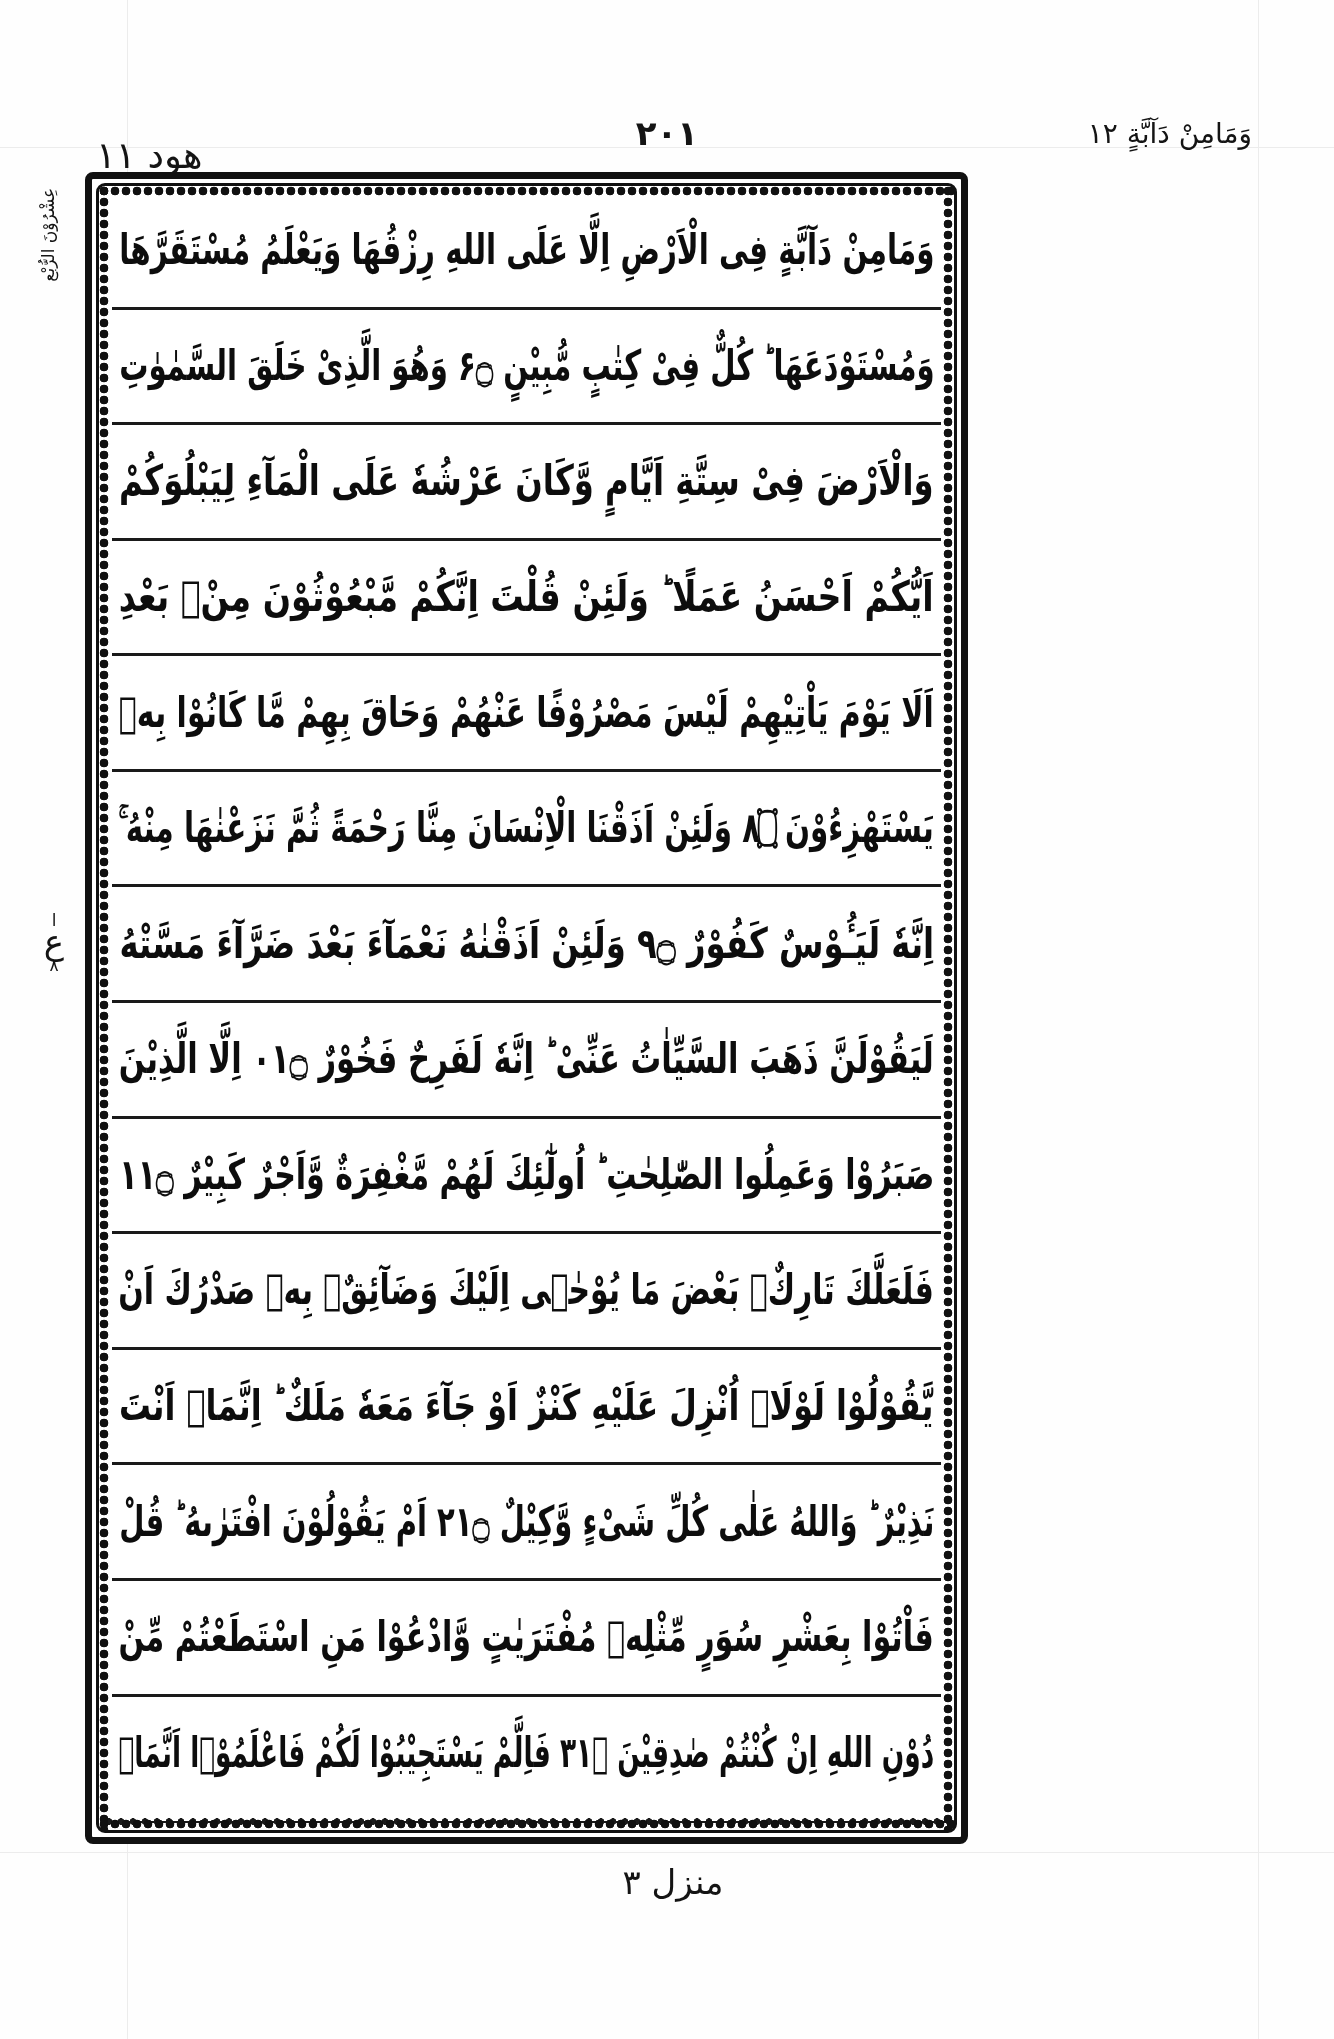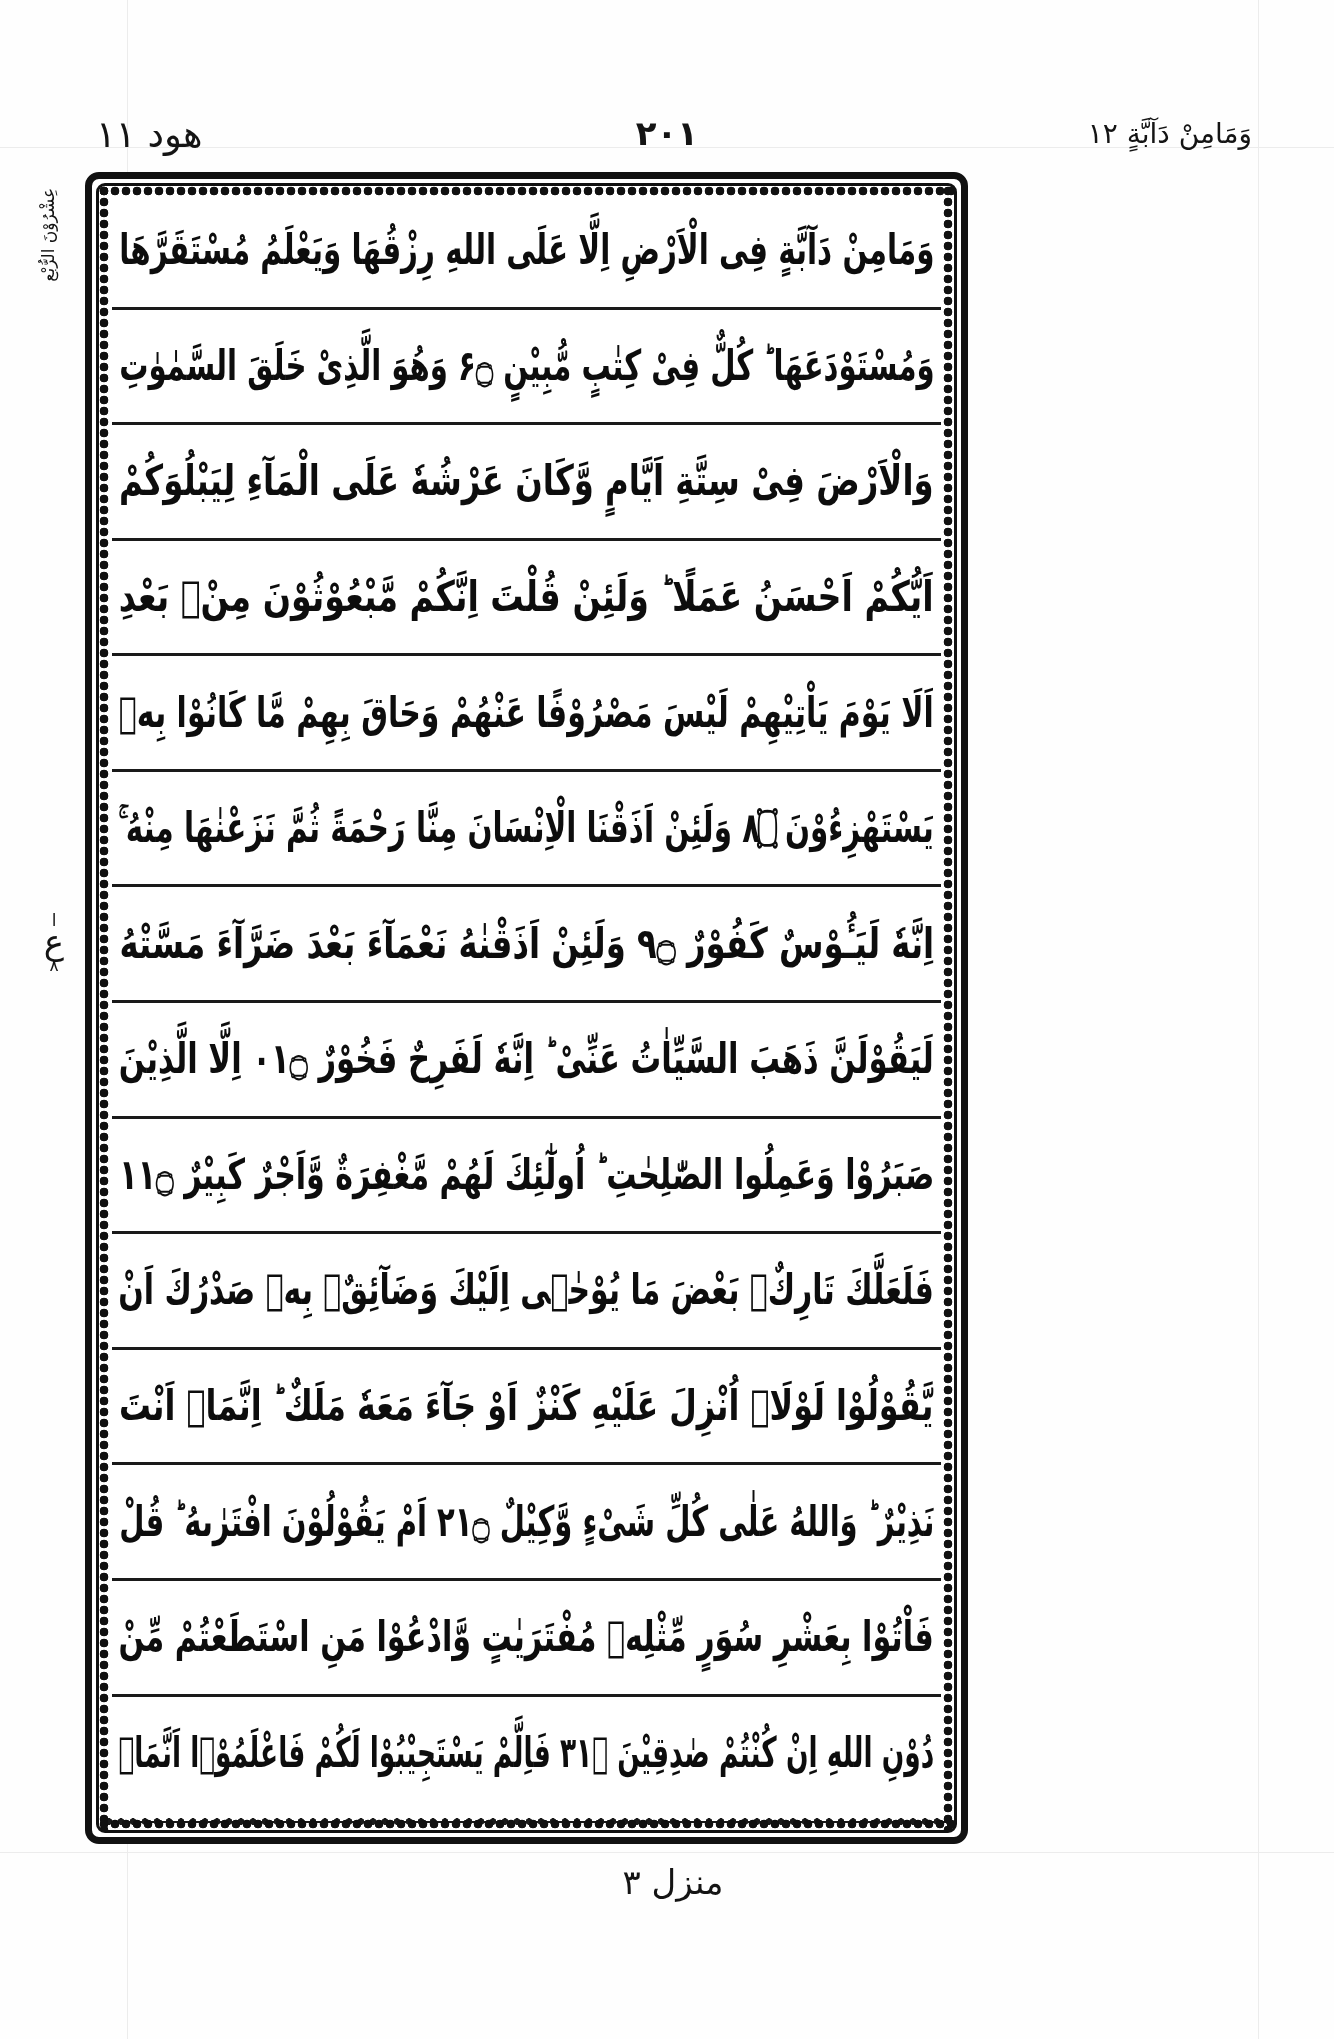--- a/index.html
+++ b/index.html
@@ -43,21 +43,21 @@
   .hdr-item {
     position: absolute;
     color: #141414;
     font-family: "DejaVu Sans", sans-serif;
     direction: rtl;
     white-space: nowrap;
     line-height: 1;
   }
   #hdr-surah {
     left: 96px;
-    top: 8px;
+    top: 29px;
     font-size: 37px;
     letter-spacing: -1px;
   }
   #hdr-page {
     left: 0; right: 0;
     top: 8px;
     text-align: center;
     font-size: 34px;
     font-weight: 700;
     letter-spacing: 4px;
@@ -70,21 +70,21 @@
   }
 
   
   #frame-outer {
     position: absolute;
     left: 85px;
     top: 172px;
     width: 883px;
     height: 1672px;
     border: 7px solid #111111;
-    border-radius: 14px;
+    border-radius: 8px;
     box-sizing: border-box;
     background: #ffffff;
   }
   #frame-mid {
     position: absolute;
     left: 4px; top: 4px; right: 4px; bottom: 4px;
     border: 3px solid #111111;
     border-radius: 9px;
     box-sizing: border-box;
   }

